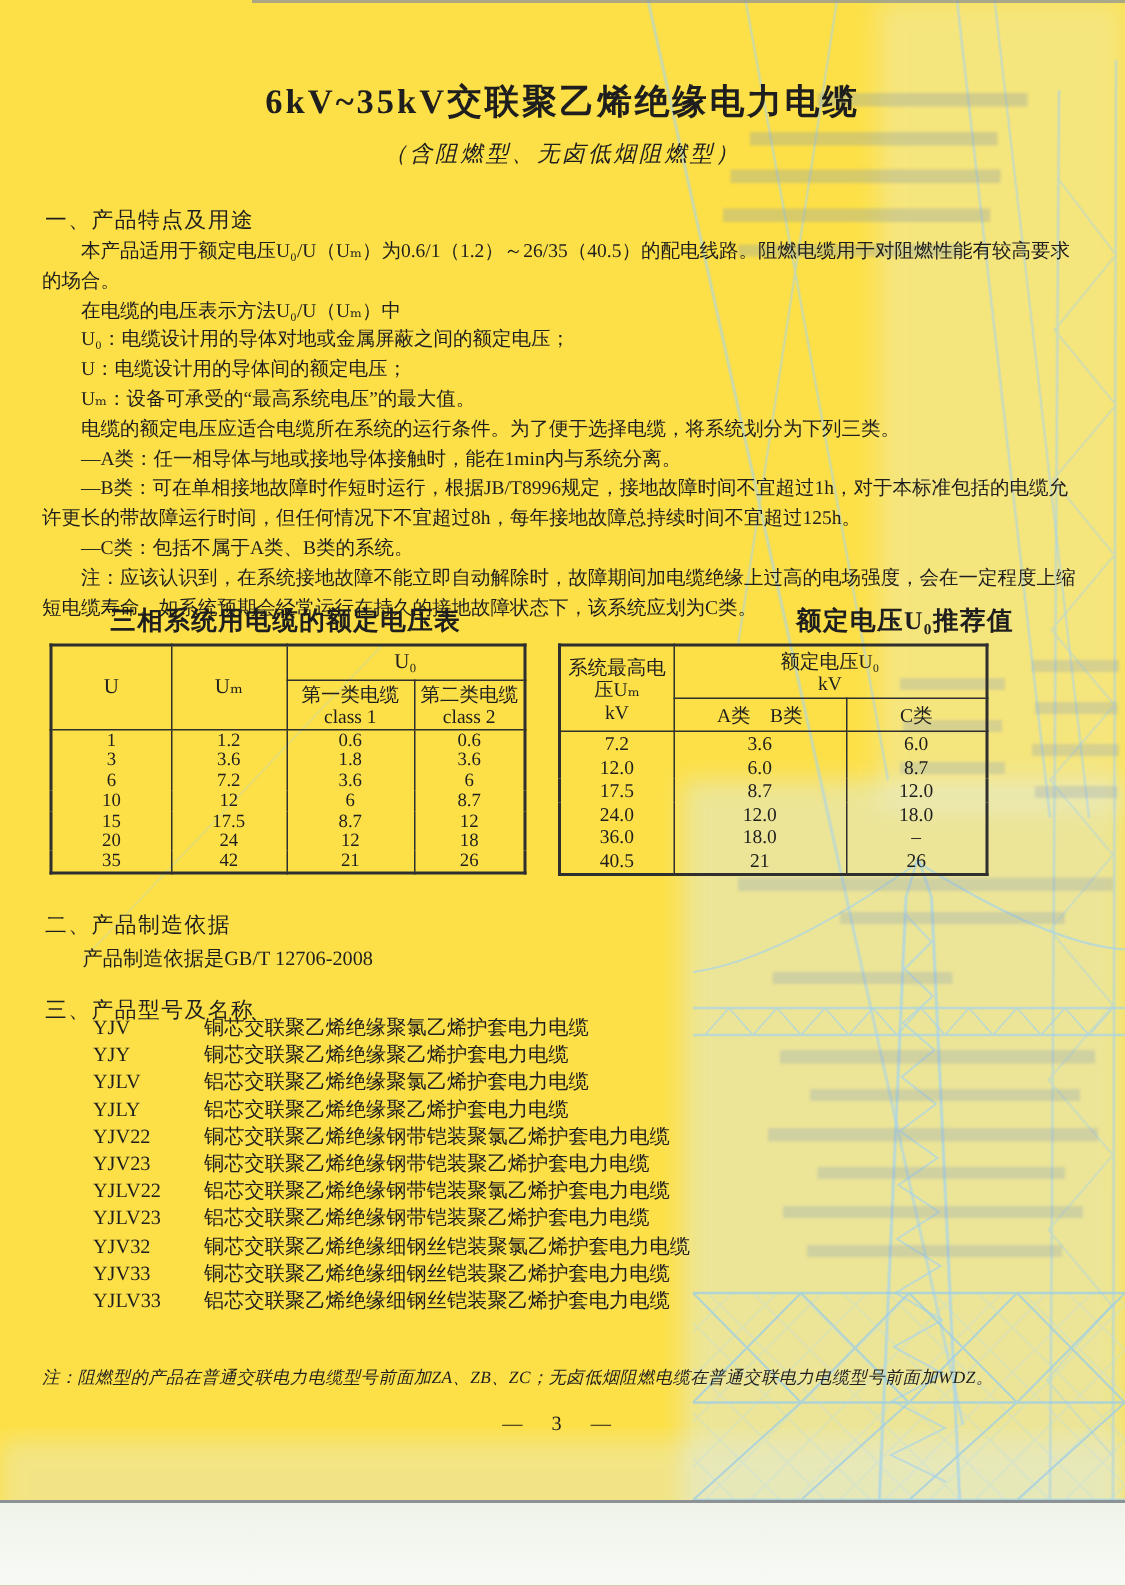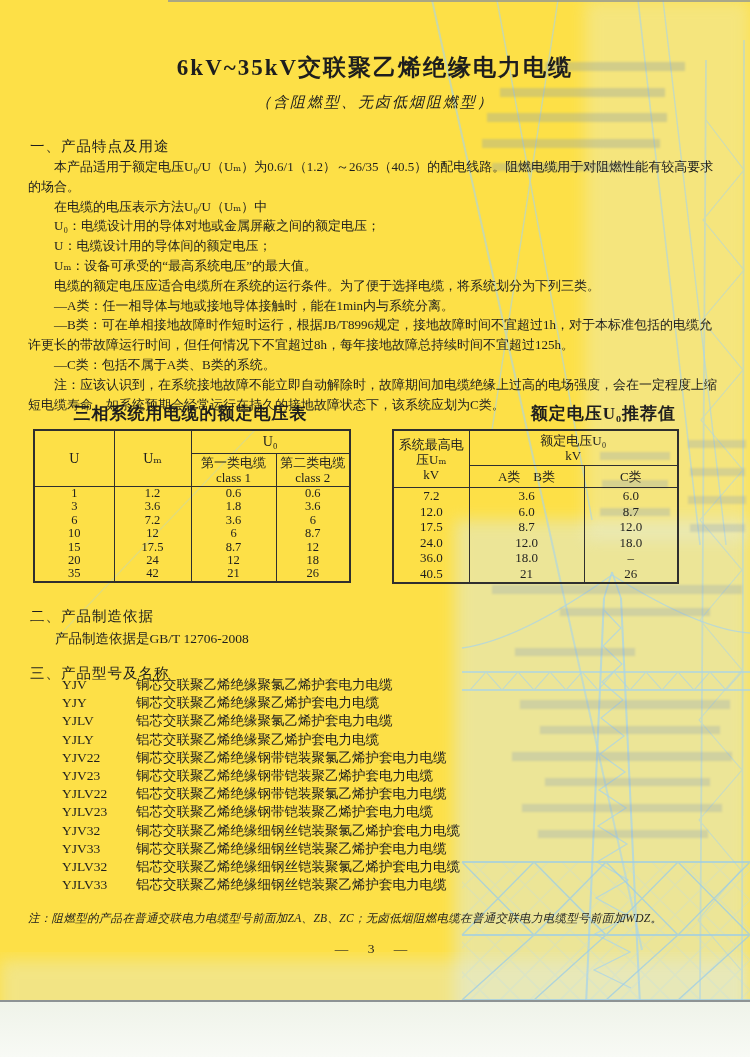--- a/index.html
+++ b/index.html
@@ -21,21 +21,21 @@
   .sec-heading{position:absolute;left:30px;font-size:14.5px;font-weight:normal;letter-spacing:1px;}
   #s1-heading{top:137px;}
   #paras{position:absolute;top:157px;left:28px;width:696px;font-size:13px;line-height:19.8px;}
   #paras p{margin:0;text-indent:2em;word-break:break-all;}
   .tbl-title{position:absolute;top:402px;font-size:17px;font-weight:bold;text-align:center;letter-spacing:1px;}
   #ltable-title{left:33px;width:315px;}
   #rtable-title{left:392px;width:284px;text-align:right;}
   table{position:absolute;top:429px;border-collapse:collapse;table-layout:fixed;
     border:2px solid #2f2f2f;background:transparent;}
   #ltable{left:33px;width:316px;}
-  #rtable{left:392px;width:285px;}
+  #rtable{left:372px;width:285px;}
   th,td{border:1px solid #2f2f2f;padding:0;text-align:center;font-weight:normal;}
   thead th{font-size:13px;}
   #ltable thead tr.r1 th{height:22px;font-size:14px;margin-left:38px;}
   #ltable thead tr.r2 th{height:32px;line-height:15px;font-size:13px;}
   #ltable tbody td{border-top:none;border-bottom:none;font-size:12.5px;line-height:13.4px;height:13.4px;}
   #rtable thead tr.r1 th{height:34px;line-height:16px;}
   #rtable thead tr.r2 th{height:21px;}
   #rtable tbody td{border-top:none;border-bottom:none;font-size:13px;line-height:15.6px;height:15.6px;}
   .two-line div{line-height:15px;}
   #s2-heading{top:607px;}
@@ -325,24 +325,20 @@
         </div>
         <div class="model-row">
           <span class="model-code">YJV32</span>
           <span class="model-name">铜芯交联聚乙烯绝缘细钢丝铠装聚氯乙烯护套电力电缆</span>
         </div>
         <div class="model-row">
           <span class="model-code">YJV33</span>
           <span class="model-name">铜芯交联聚乙烯绝缘细钢丝铠装聚乙烯护套电力电缆</span>
         </div>
         <div class="model-row">
-          <span class="model-code">YJLV32</span>
-          <span class="model-name">铝芯交联聚乙烯绝缘细钢丝铠装聚氯乙烯护套电力电缆</span>
-        </div>
-        <div class="model-row">
           <span class="model-code">YJLV33</span>
           <span class="model-name">铝芯交联聚乙烯绝缘细钢丝铠装聚乙烯护套电力电缆</span>
         </div>
       </div>
 
     <div id="footnote">注：阻燃型的产品在普通交联电力电缆型号前面加ZA、ZB、ZC；无卤低烟阻燃电缆在普通交联电力电缆型号前面加WDZ。</div>
     <div id="pagenum">— 3 —</div>
 
     <div class="scan-bottom"></div>
     <div class="below-strip"></div>

